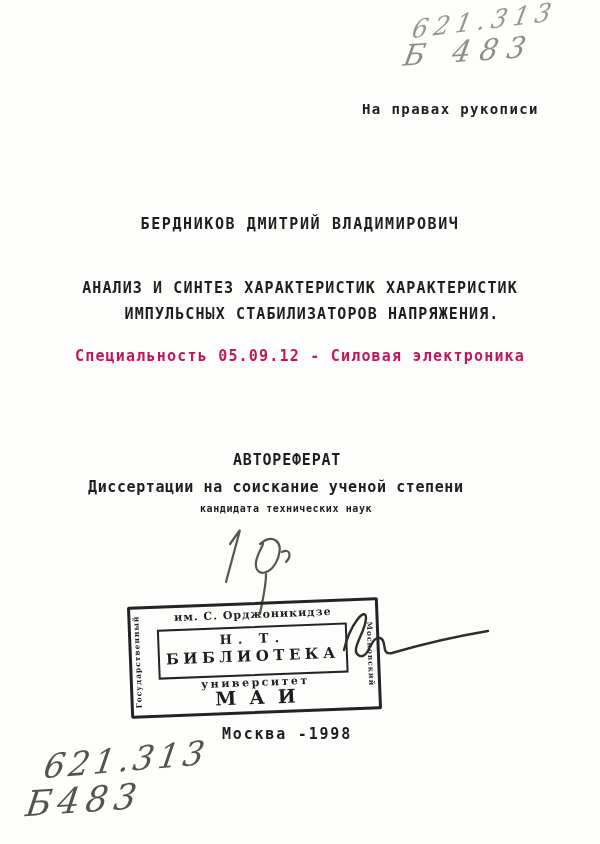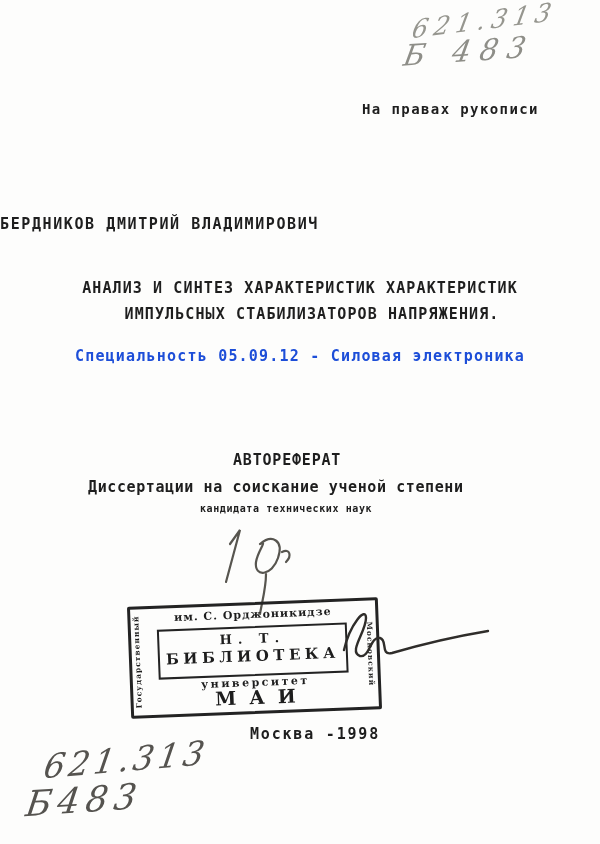--- a/index.html
+++ b/index.html
@@ -15,28 +15,28 @@
     color:#1b1b1b;
   }
   .abs{position:absolute;white-space:nowrap;}
 
   
   .tw{
     font-family:"DejaVu Sans Mono","Liberation Mono",monospace;
     font-weight:700;color:#1e1e1e;
   }
   .note{left:362px;top:101px;font-size:14px;letter-spacing:1.4px;text-align:center;}
-  .author{left:0;right:0;top:215px;font-size:15px;letter-spacing:1.6px;}
+  .author{left:0;right:0;top:215px;text-align:center;font-size:15px;letter-spacing:1.6px;}
   .title1{left:0;right:0;top:279px;text-align:center;font-size:15px;letter-spacing:1.1px;}
   .title2{left:0;right:0;top:305px;text-align:center;font-size:15px;letter-spacing:1.1px;margin-left:24px;}
-  .spec{left:0;right:0;top:347px;text-align:center;font-size:15px;letter-spacing:1.2px;color:#1d4ed8;}
+  .spec{left:0;right:0;top:347px;text-align:center;font-size:15px;letter-spacing:1.2px;color:#be185d;}
   .abshead{left:233px;top:451px;font-size:15px;letter-spacing:0.8px;}
   .absl1{left:88px;top:478px;font-size:15px;letter-spacing:0.6px;}
   .absl2{left:200px;top:503px;font-size:10px;letter-spacing:0.6px;}
-  .imprint{left:222px;top:725px;font-size:15px;letter-spacing:1.8px;margin-left:28px;}
+  .imprint{left:222px;top:725px;font-size:15px;letter-spacing:1.8px;}
 
   
   .pencil{
     font-family:"DejaVu Serif","Liberation Serif",serif;
     font-style:italic;font-weight:400;
   }
   .tr1{left:412px;top:6px;font-size:25px;color:#96968f;letter-spacing:6px;transform:rotate(-7deg) skewX(-18deg);}
   .tr2{left:404px;top:34px;font-size:29px;color:#8e8e88;letter-spacing:9px;transform:rotate(-4deg) skewX(-14deg);}
   .bl1{left:44px;top:740px;font-size:33px;color:#55534f;letter-spacing:4px;transform:rotate(-5deg) skewX(-14deg);}
   .bl2{left:26px;top:780px;font-size:35px;color:#55534f;letter-spacing:6px;transform:rotate(-4deg) skewX(-12deg);}

